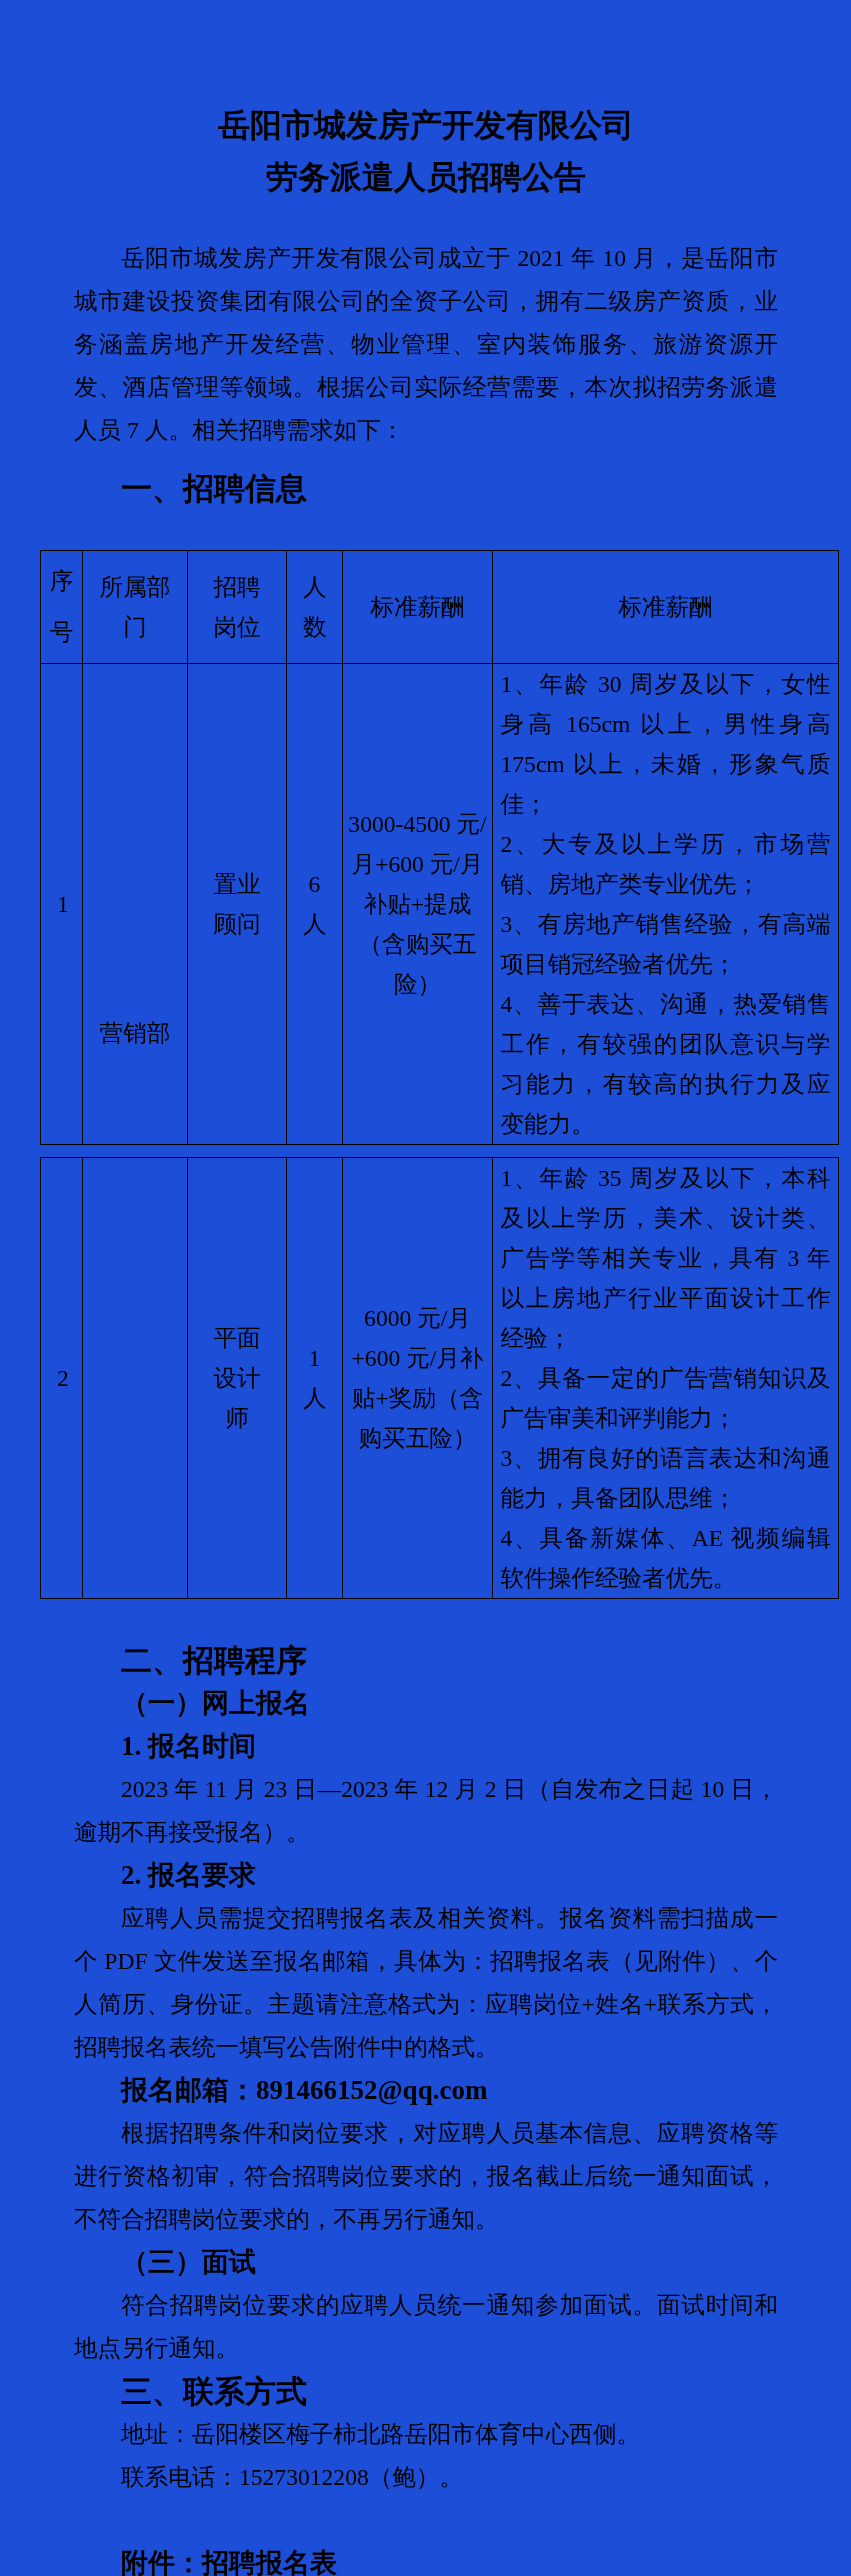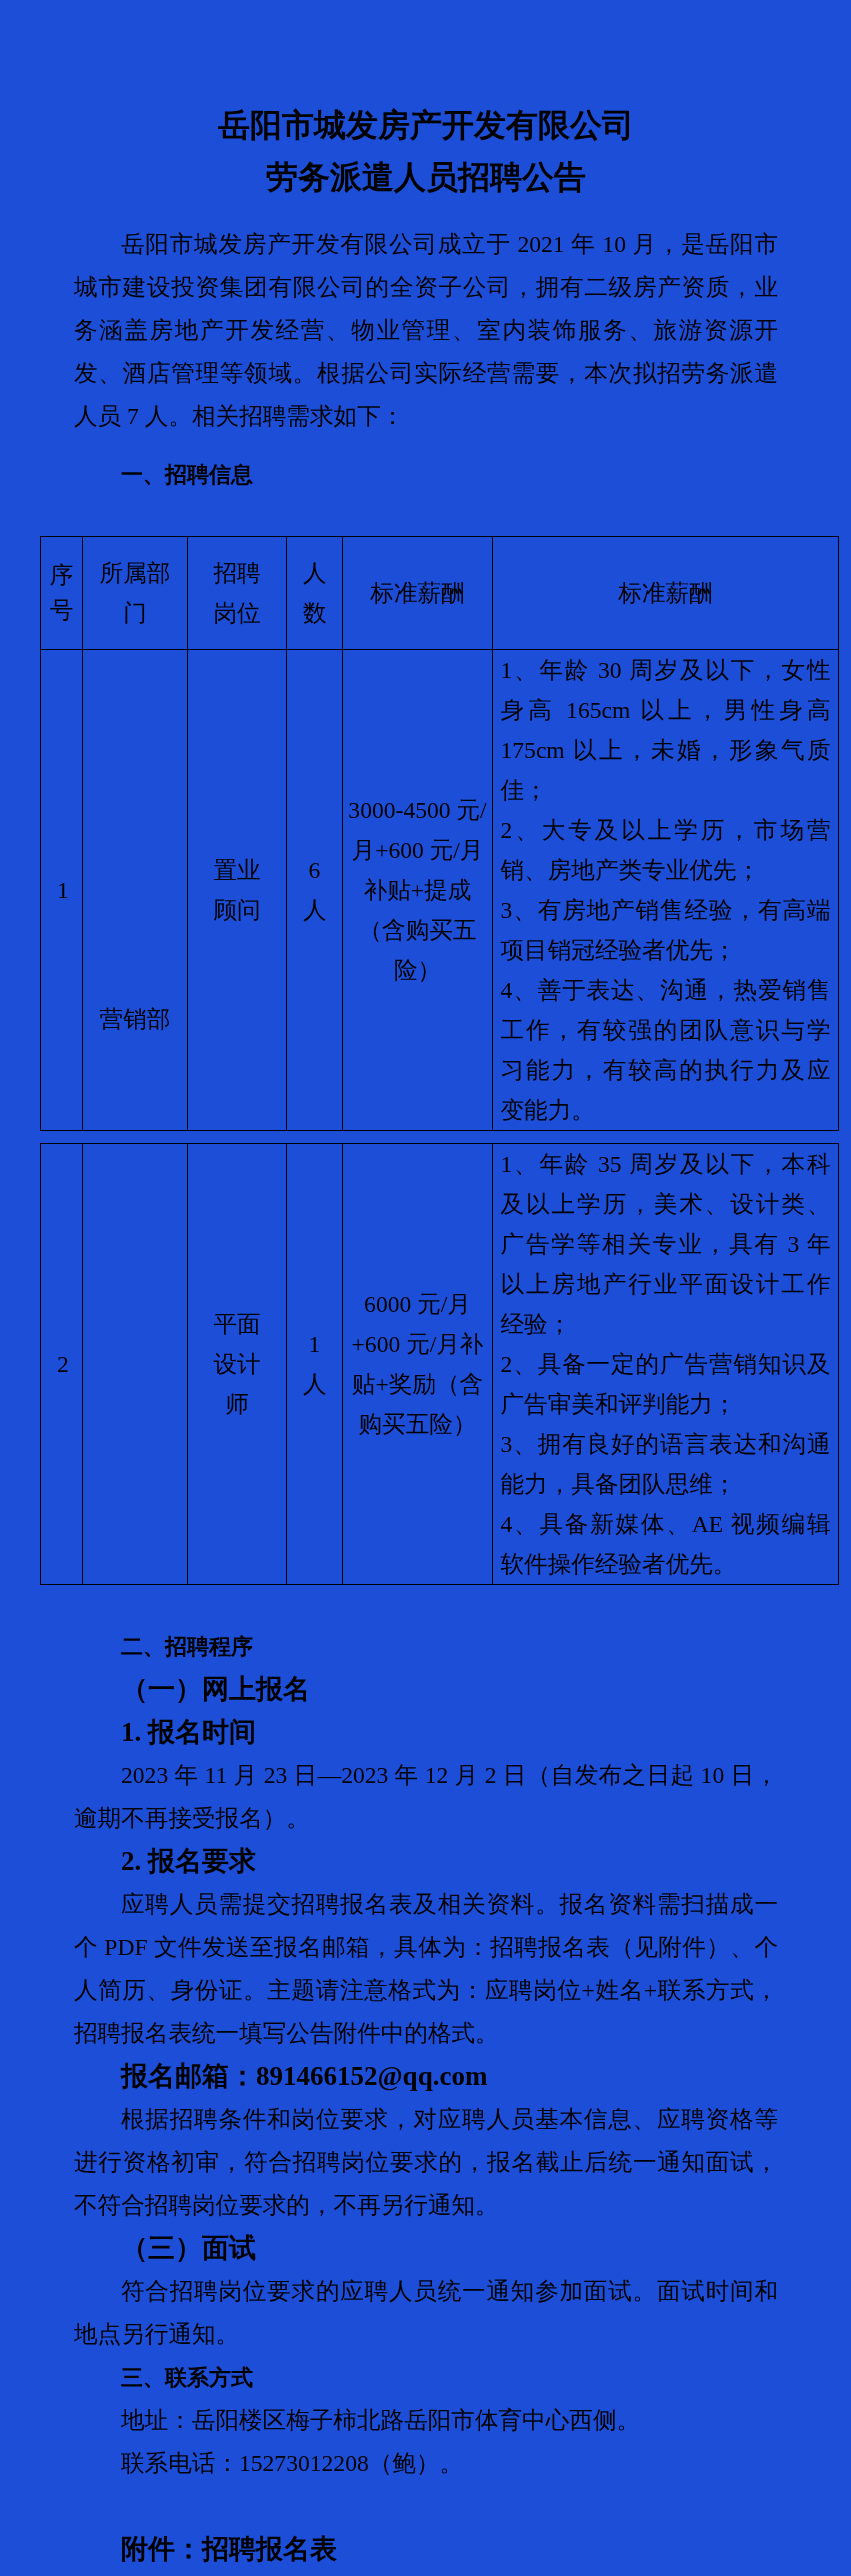--- a/index.html
+++ b/index.html
@@ -19,27 +19,27 @@
     font-size:32px;
     line-height:52px;
   }
   .para{
     margin:0 74px;
     font-size:23.6px;
     line-height:43px;
     text-align:justify;
   }
   .indent{ text-indent:47px; }
-  .intro{ margin-top:20px; }
+  .intro{ margin-top:34px; }
   .h-major{
     margin:0 74px;
     text-indent:47px;
     font-family:"Liberation Sans","DejaVu Sans",sans-serif;
     font-weight:bold;
-    font-size:22px;
+    font-size:31px;
     line-height:43px;
   }
   .h1-major{ margin-top:15px; margin-bottom:40px; }
   .h2-major{ margin-top:40px; }
   .h-sub{
     margin:0 74px;
     text-indent:47px;
     font-weight:bold;
     font-size:27px;
     line-height:43px;
@@ -65,21 +65,21 @@
   }
   col.c-seq{ width:42px; }
   col.c-dept{ width:105px; }
   col.c-pos{ width:99px; }
   col.c-num{ width:56px; }
   col.c-sal{ width:150px; }
   col.c-req{ width:346px; }
   tr.hdr{ height:76px; }
   tr.row1{ height:434px; }
   tr.row2{ height:401px; }
-  th.seq-h{ padding:0 7.5px; line-height:35px; }
+  th.seq-h{ padding:0 7.5px; line-height:51px; }
   td.dept-cell{ vertical-align:bottom; padding-bottom:91px; }
   td.sal-cell{ padding:0 4.3px;text-align:center; }
   td.req-cell{
     text-align:justify;
     padding:0 7.5px;
     vertical-align:middle;
     margin-top:45px;
   }
   td.req-cell .req{ text-align:justify; }
 </style>

